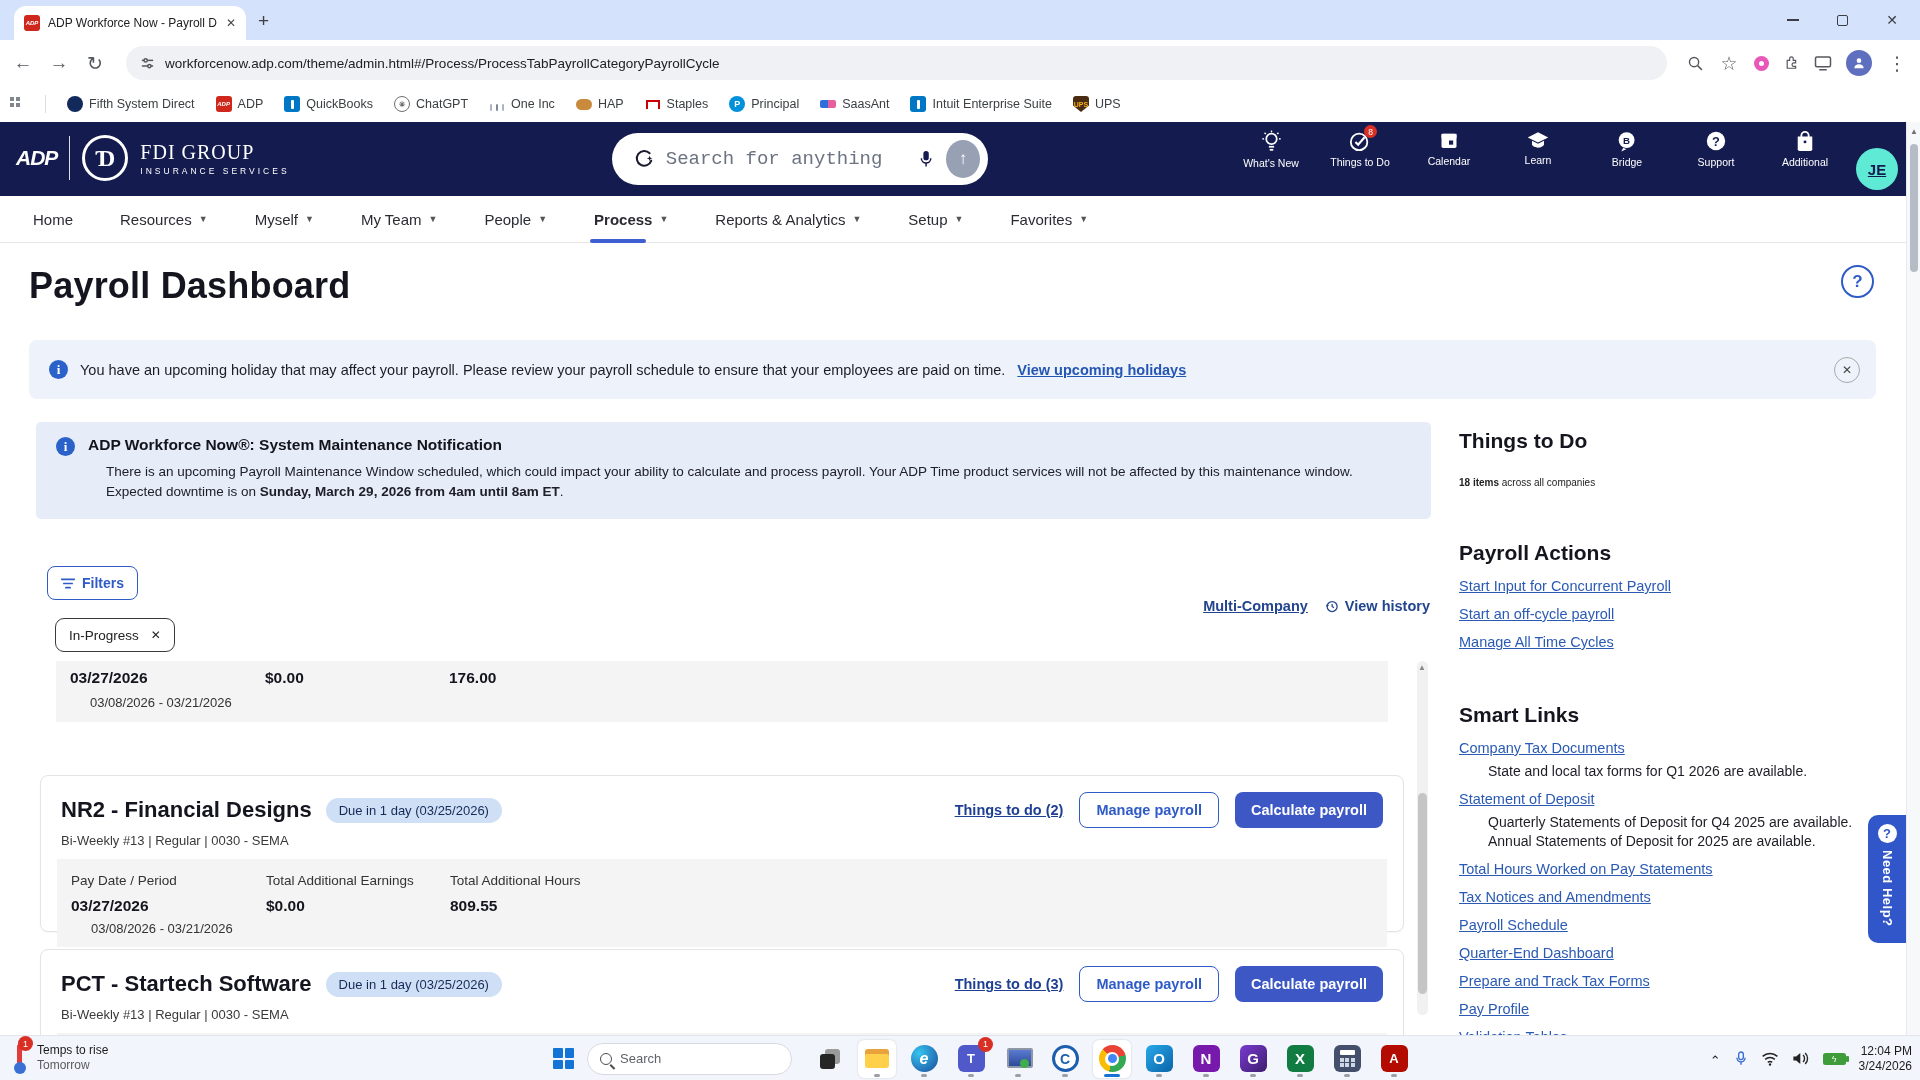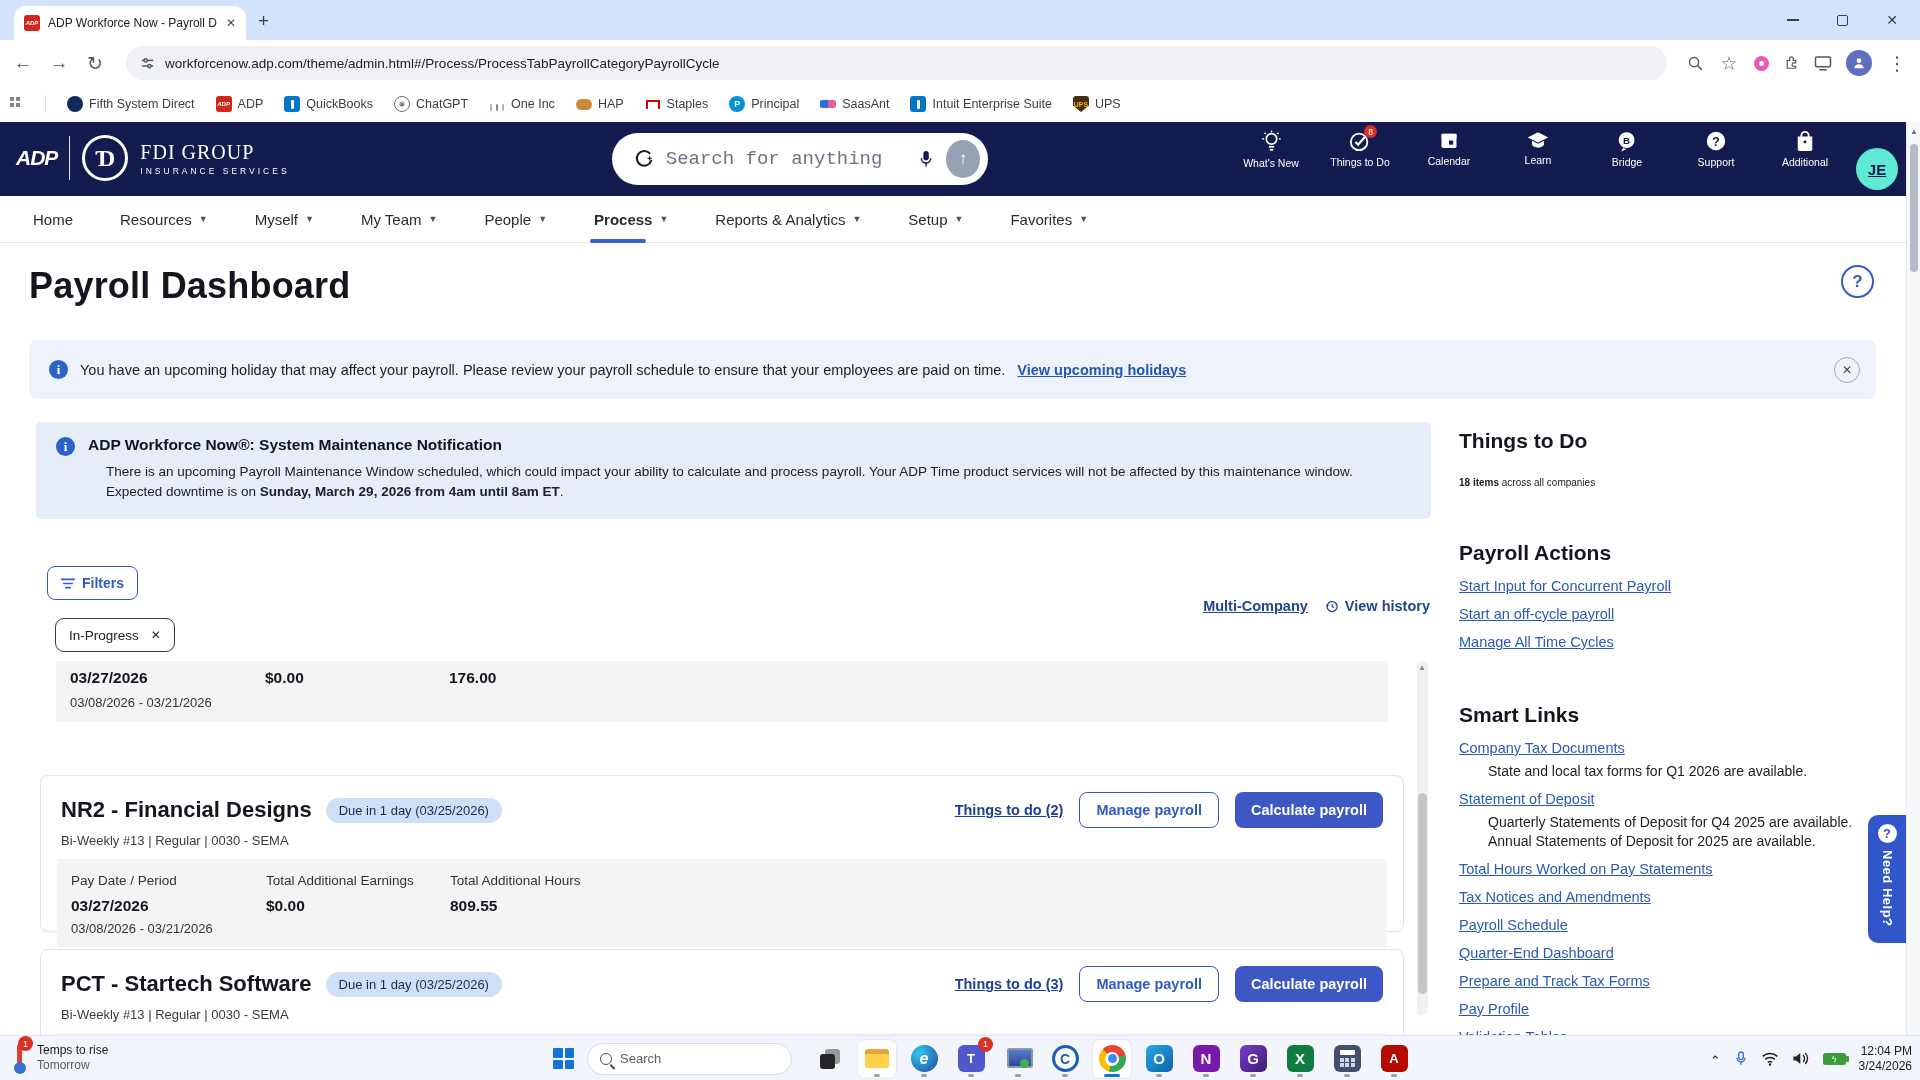--- a/index.html
+++ b/index.html
@@ -86,21 +86,21 @@
   .b2-line { font-size:13.5px; color:#20202a; margin-top:10px; padding-left:18px; }
   .b2-line2 { margin-top:5px; }
   .filters-btn { position:absolute; left:47px; top:323px; height:34px; padding:0 13px; border:1.5px solid #2f5bc7; border-radius:8px; color:#2f5bc7; font-weight:bold; font-size:14px; display:flex; align-items:center; gap:7px; background:#fff; }
   .mc-row { position:absolute; top:355px; left:990px; width:440px; display:flex; justify-content:flex-end; align-items:center; gap:16px; font-size:14.5px; font-weight:bold; color:#23448f; }
   .mc-row .u { text-decoration:underline; }
   .vh { display:flex; align-items:center; gap:6px; }
   .chip { position:absolute; left:55px; top:375px; height:34px; padding:0 13px; border:1.5px solid #3a3a3a; border-radius:9px; display:flex; align-items:center; gap:12px; font-size:13.5px; color:#222; background:#fff; }
   .chip-x { font-size:12px; color:#222; }
   .partial { position:absolute; left:56px; top:418px; width:1332px; height:61px; background:#f4f4f4; }
   .cval { position:absolute; font-size:15.5px; font-weight:bold; color:#15151f; }
-  .cper { position:absolute; font-size:13px; color:#333; }
+  .cper { position:absolute; font-size:13px; color:#333;margin-left:20px; }
   .card { position:absolute; left:40px; width:1364px; background:#fff; border:1px solid #e4e4e4; border-radius:8px; box-shadow:0 1px 2px rgba(0,0,0,.04); }
   .card-head { display:flex; align-items:center; padding:16px 20px 0 20px; gap:14px; }
   .card-title { font-size:22px; font-weight:800; color:#15151f; }
   .due-pill { background:#cfe0f6; color:#152a57; font-size:13px; padding:5px 13px; border-radius:13px; }
   .card-actions { margin-left:auto; display:flex; align-items:center; gap:16px; }
   .ttd { color:#1e3f93; font-weight:bold; font-size:14.5px; text-decoration:underline; }
   .btn-outline { border:1.5px solid #2f5bc7; border-radius:8px; color:#2f5bc7; font-weight:bold; font-size:14.5px; padding:9px 16px; background:#fff; }
   .btn-fill { background:#3d57c5; border-radius:8px; color:#fff; font-weight:bold; font-size:14.5px; padding:10px 16px; }
   .card-meta { font-size:13px; color:#3a3a3a; padding:5px 0 0 20px; }
   .card-panel { margin:11px 16px 16px 16px; background:#f4f4f4; position:relative; padding:14px 16px; }

